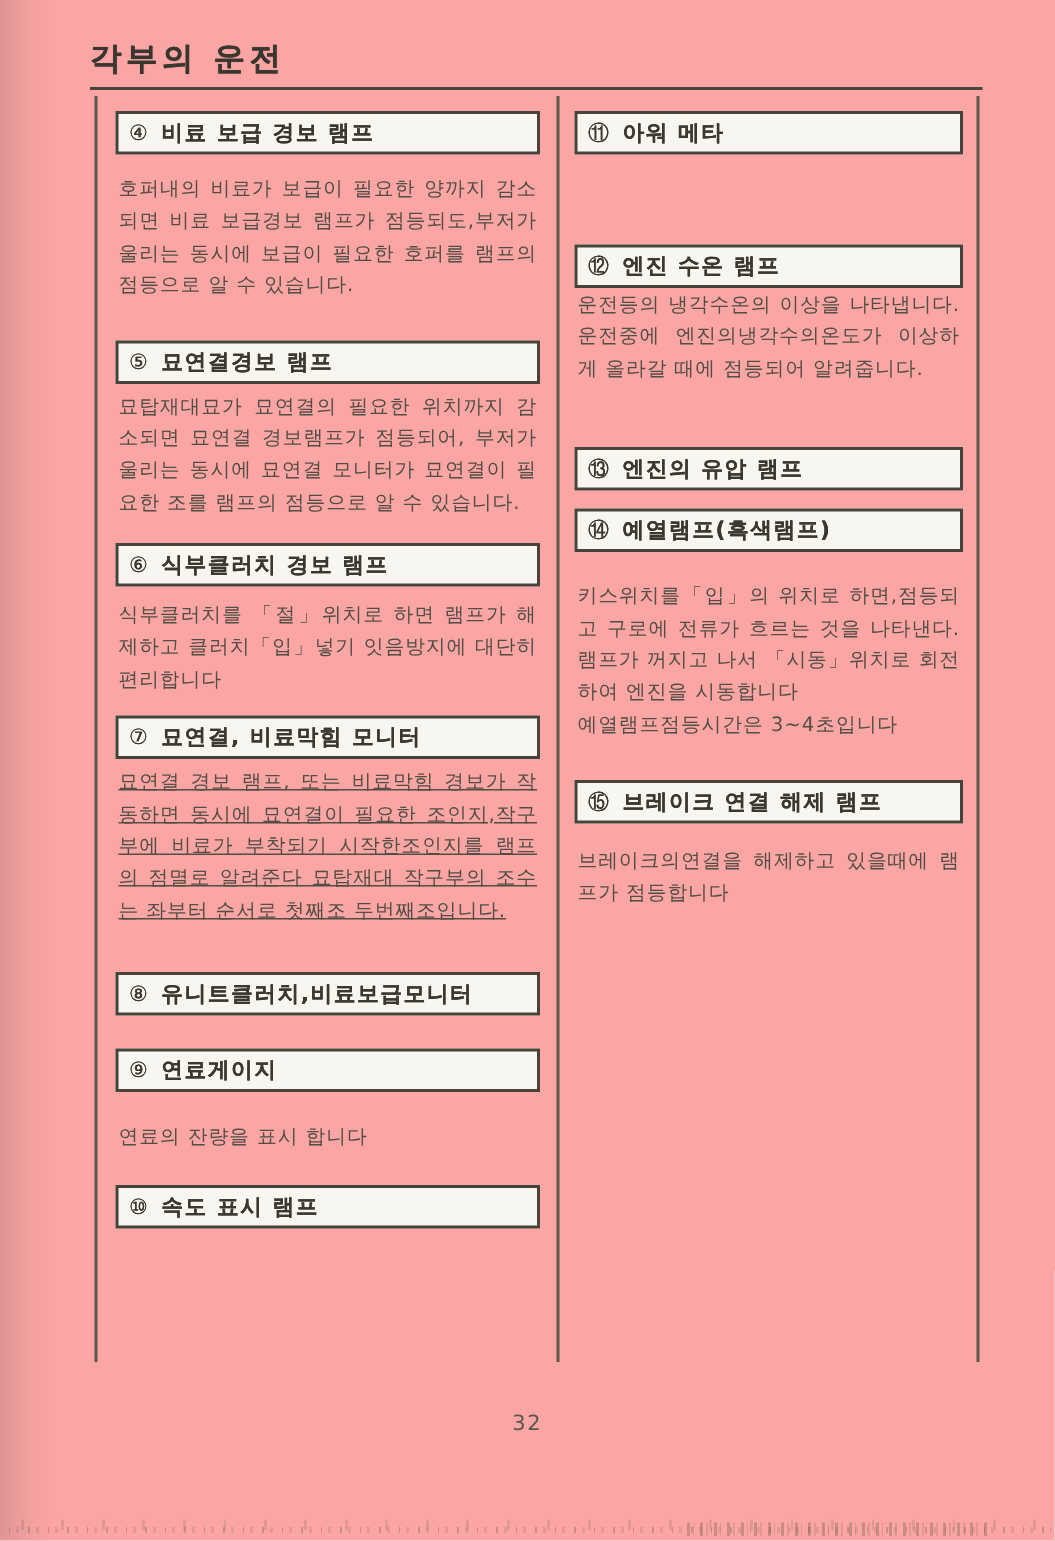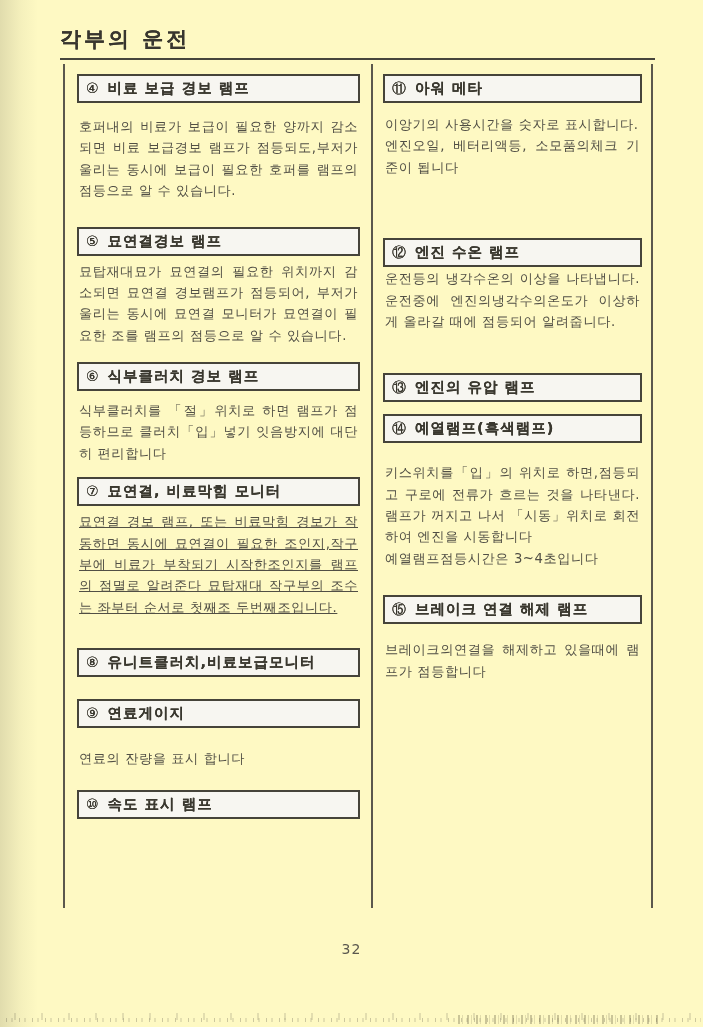--- a/index.html
+++ b/index.html
@@ -1,18 +1,18 @@
 <!DOCTYPE html>
 <html><head>
 <meta charset="utf-8">
 <style>
   html,body{margin:0;padding:0;background:#e9e8e4;}
   .page{
     position:relative;width:703px;height:1027px;overflow:hidden;
-    background:#fef9c3;
+    background:#fca5a5;
     font-family:"DejaVu Sans","Liberation Sans",sans-serif;
     color:#4c4a41;
   }
   .edge-shadow{
     position:absolute;left:0;top:0;bottom:0;width:38px;
     background:linear-gradient(90deg,rgba(70,68,58,.16),rgba(70,68,58,.05) 55%,rgba(70,68,58,0));
     pointer-events:none;
   }
   .doc-header{position:absolute;left:60px;top:25px;width:595px;}
   .doc-title{
@@ -110,21 +110,21 @@
           <span class="sec-title">묘연결경보 램프</span>
         </div>
         <p class="sec-body">묘탑재대묘가 묘연결의 필요한 위치까지 감소되면 묘연결 경보램프가 점등되어, 부저가 울리는 동시에 묘연결 모니터가 묘연결이 필요한 조를 램프의 점등으로 알 수 있습니다.</p>
       </section>
 
       <section class="sec">
         <div class="sec-header">
           <span class="sec-num">⑥</span>
           <span class="sec-title">식부클러치 경보 램프</span>
         </div>
-        <p class="sec-body">식부클러치를 「절」위치로 하면 램프가 점등하므로 클러치「입」넣기 잇음방지에 대단히 편리합니다</p>
+        <p class="sec-body">식부클러치를 「절」위치로 하면 램프가 해제하고 클러치「입」넣기 잇음방지에 대단히 편리합니다</p>
       </section>
 
       <section class="sec">
         <div class="sec-header">
           <span class="sec-num">⑦</span>
           <span class="sec-title">묘연결, 비료막힘 모니터</span>
         </div>
         <p class="sec-body">묘연결 경보 램프, 또는 비료막힘 경보가 작동하면 동시에 묘연결이 필요한 조인지,작구부에 비료가 부착되기 시작한조인지를 램프의 점멸로 알려준다 묘탑재대 작구부의 조수는 좌부터 순서로 첫째조 두번째조입니다.</p>
       </section>
 
@@ -150,22 +150,20 @@
         </div>
       </section>
     </div>
 
     <div class="col col-right">
       <section class="sec">
         <div class="sec-header">
           <span class="sec-num">⑪</span>
           <span class="sec-title">아워 메타</span>
         </div>
-        <p class="sec-body">이앙기의 사용시간을 숫자로 표시합니다.
-엔진오일, 베터리액등, 소모품의체크 기준이 됩니다</p>
       </section>
 
       <section class="sec">
         <div class="sec-header">
           <span class="sec-num">⑫</span>
           <span class="sec-title">엔진 수온 램프</span>
         </div>
         <p class="sec-body">운전등의 냉각수온의 이상을 나타냅니다. 운전중에 엔진의냉각수의온도가 이상하게 올라갈 때에 점등되어 알려줍니다.</p>
       </section>
 

